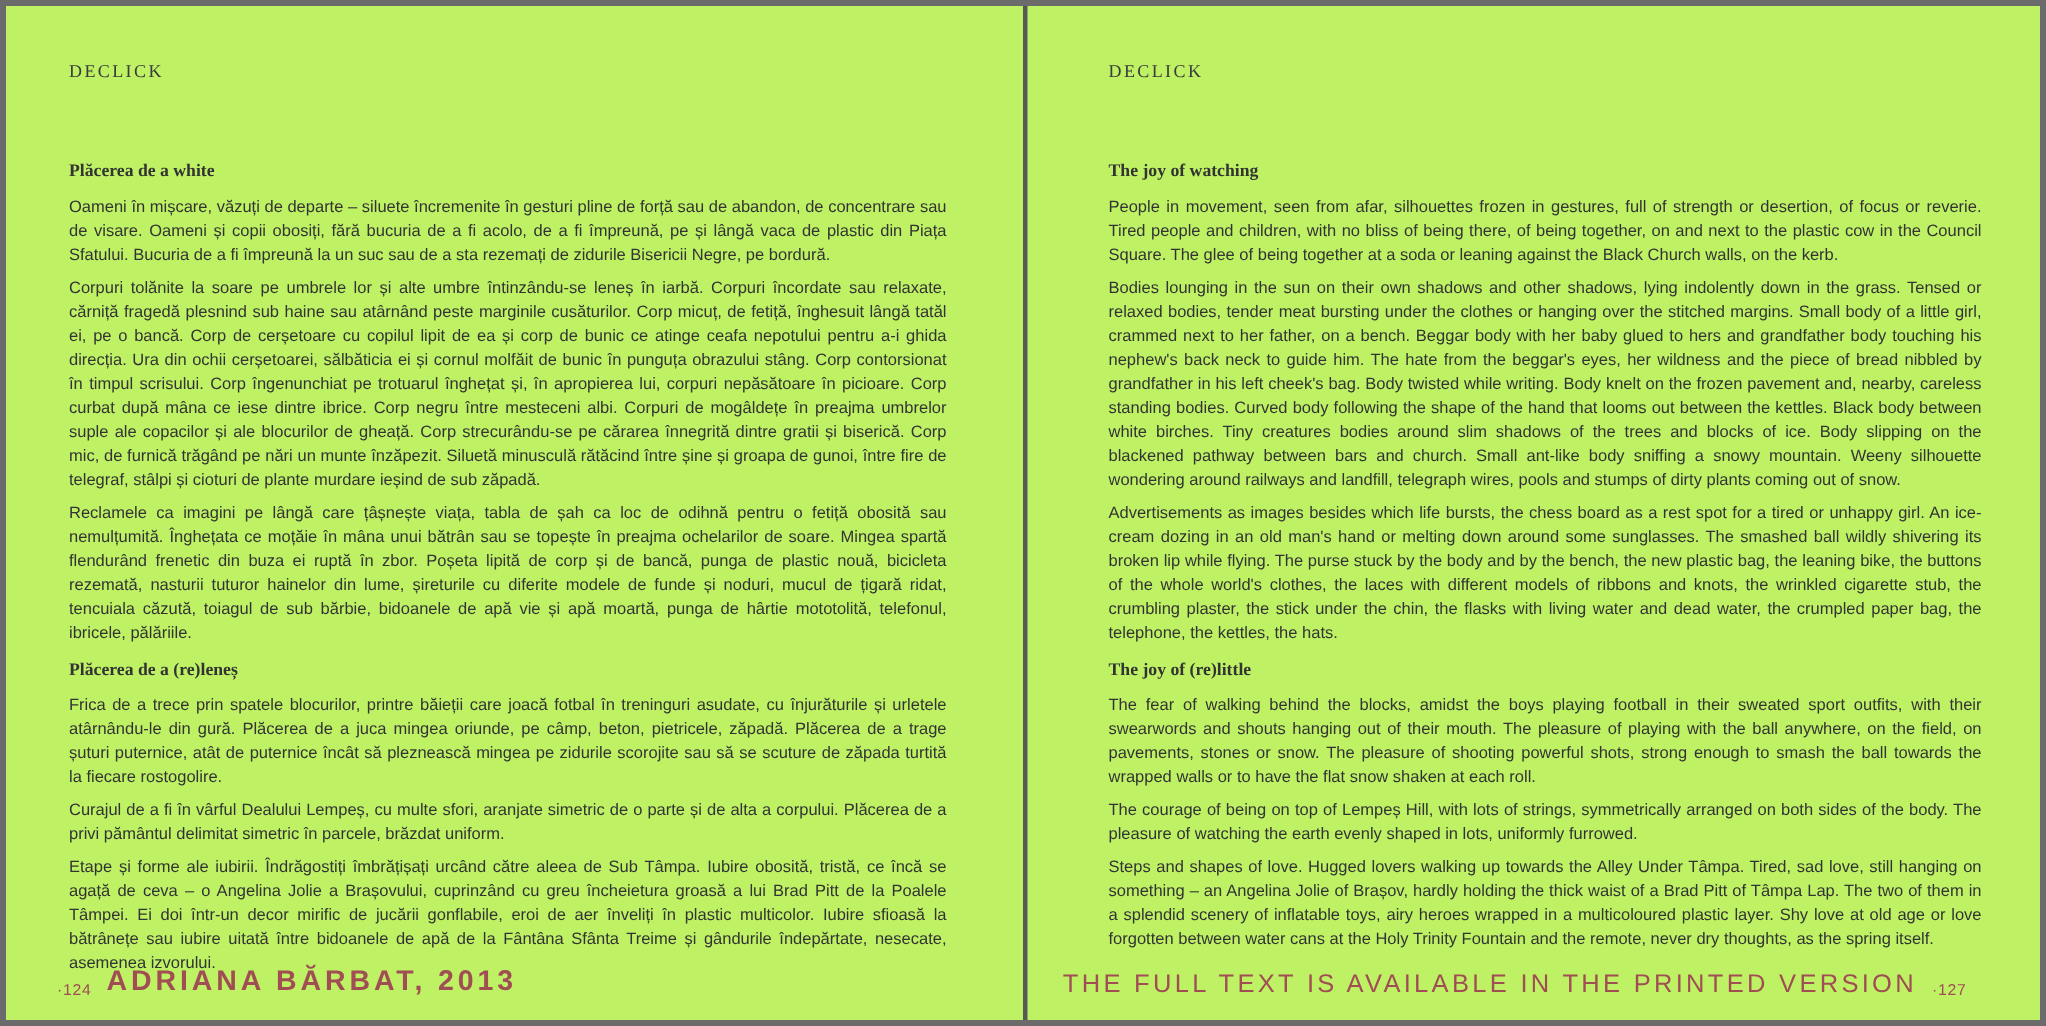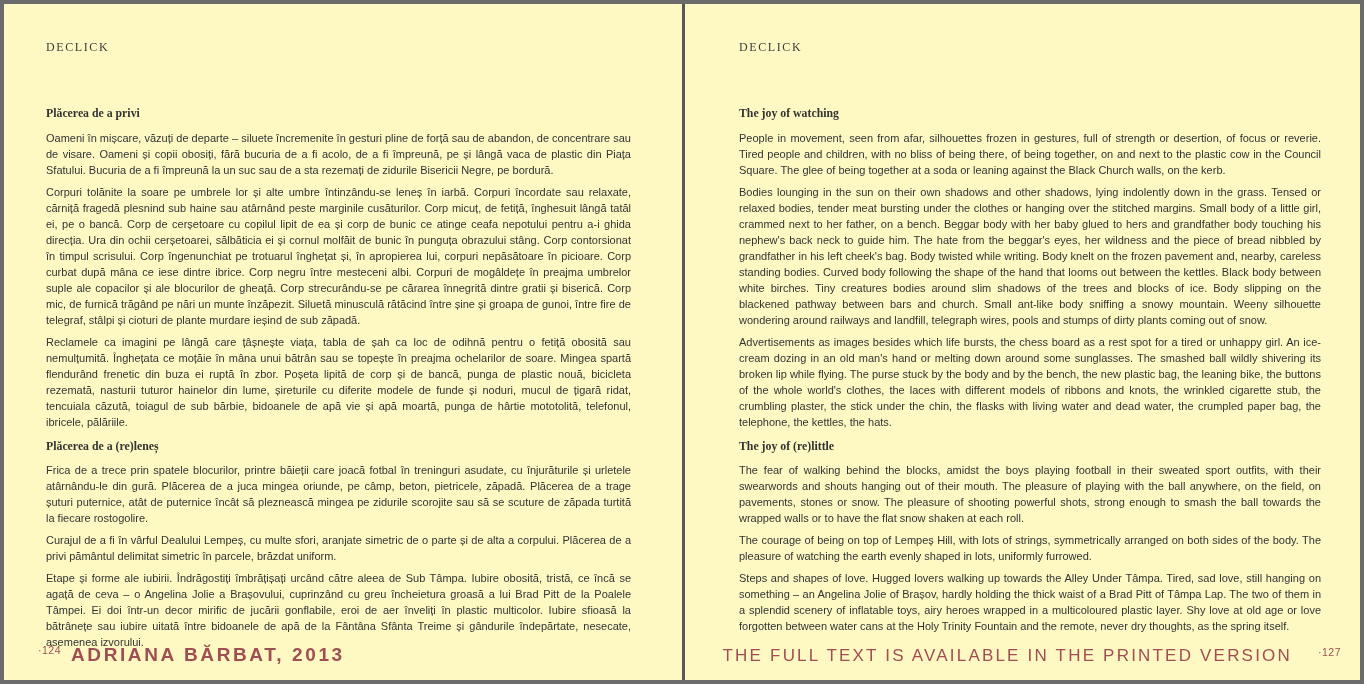--- a/index.html
+++ b/index.html
@@ -5,21 +5,21 @@
   html, body {
     margin: 0;
     padding: 0;
     background: #ffffff;
   }
   .spread {
     width: 1364px;
     height: 684px;
     box-sizing: border-box;
     border: 4px solid #6b6b6b;
-    background: #fef9c3;
+    background: #bef264;
     display: flex;
     overflow: hidden;
     position: relative;
   }
   .page {
     box-sizing: border-box;
     position: relative;
     height: 100%;
   }
   .page-left {
@@ -57,25 +57,25 @@
     font-size: 11px;
     line-height: 16px;
     color: #333333;
     text-align: justify;
     margin: 0 0 6px 0;
   }
   .footer {
     position: absolute;
     bottom: 14px;
     display: flex;
-    align-items: flex-start;
+    align-items: flex-end;
     white-space: nowrap;
   }
   .footer-left  { left: 34px;  gap: 10px; }
-  .footer-right { right: 16px; gap: 26px; }
+  .footer-right { right: 46px; gap: 10px; }
   .page-num {
     font-family: "Liberation Sans", "DejaVu Sans", sans-serif;
     font-size: 10.5px;
     letter-spacing: 0.5px;
     color: var(--accent, #a04d54);
   }
   .credit {
     font-family: "Liberation Sans", "DejaVu Sans", sans-serif;
     font-size: 19px;
     letter-spacing: 2.6px;
@@ -91,21 +91,21 @@
 </style>
 </head>
 <body>
 
 <div class="spread">
 
   <div class="page page-left">
     <div class="running-head">DECLICK</div>
 
     <div class="body-text">
-      <h2 class="section-heading first">Plăcerea de a privi</h2>
+      <h2 class="section-heading first">Plăcerea de a white</h2>
       <p>Oameni în mișcare, văzuți de departe – siluete încremenite în gesturi pline de forță sau de abandon, de concentrare sau de visare. Oameni și copii obosiți, fără bucuria de a fi acolo, de a fi împreună, pe și lângă vaca de plastic din Piața Sfatului. Bucuria de a fi împreună la un suc sau de a sta rezemați de zidurile Bisericii Negre, pe bordură.</p>
       <p>Corpuri tolănite la soare pe umbrele lor și alte umbre întinzându-se leneș în iarbă. Corpuri încordate sau relaxate, cărniță fragedă plesnind sub haine sau atârnând peste marginile cusăturilor. Corp micuț, de fetiță, înghesuit lângă tatăl ei, pe o bancă. Corp de cerșetoare cu copilul lipit de ea și corp de bunic ce atinge ceafa nepotului pentru a-i ghida direcția. Ura din ochii cerșetoarei, sălbăticia ei și cornul molfăit de bunic în punguța obrazului stâng. Corp contorsionat în timpul scrisului. Corp îngenunchiat pe trotuarul înghețat și, în apropierea lui, corpuri nepăsătoare în picioare. Corp curbat după mâna ce iese dintre ibrice. Corp negru între mesteceni albi. Corpuri de mogâldețe în preajma umbrelor suple ale copacilor și ale blocurilor de gheață. Corp strecurându-se pe cărarea înnegrită dintre gratii și biserică. Corp mic, de furnică trăgând pe nări un munte înzăpezit. Siluetă minusculă rătăcind între șine și groapa de gunoi, între fire de telegraf, stâlpi și cioturi de plante murdare ieșind de sub zăpadă.</p>
       <p>Reclamele ca imagini pe lângă care țâșnește viața, tabla de șah ca loc de odihnă pentru o fetiță obosită sau nemulțumită. Înghețata ce moțăie în mâna unui bătrân sau se topește în preajma ochelarilor de soare. Mingea spartă flendurând frenetic din buza ei ruptă în zbor. Poșeta lipită de corp și de bancă, punga de plastic nouă, bicicleta rezemată, nasturii tuturor hainelor din lume, șireturile cu diferite modele de funde și noduri, mucul de țigară ridat, tencuiala căzută, toiagul de sub bărbie, bidoanele de apă vie și apă moartă, punga de hârtie mototolită, telefonul, ibricele, pălăriile.</p>
 
       <h2 class="section-heading later">Plăcerea de a (re)leneș</h2>
       <p>Frica de a trece prin spatele blocurilor, printre băieții care joacă fotbal în treninguri asudate, cu înjurăturile și urletele atârnându-le din gură. Plăcerea de a juca mingea oriunde, pe câmp, beton, pietricele, zăpadă. Plăcerea de a trage șuturi puternice, atât de puternice încât să pleznească mingea pe zidurile scorojite sau să se scuture de zăpada turtită la fiecare rostogolire.</p>
       <p>Curajul de a fi în vârful Dealului Lempeș, cu multe sfori, aranjate simetric de o parte și de alta a corpului. Plăcerea de a privi pământul delimitat simetric în parcele, brăzdat uniform.</p>
       <p>Etape și forme ale iubirii. Îndrăgostiți îmbrățișați urcând către aleea de Sub Tâmpa. Iubire obosită, tristă, ce încă se agață de ceva – o Angelina Jolie a Brașovului, cuprinzând cu greu încheietura groasă a lui Brad Pitt de la Poalele Tâmpei. Ei doi într-un decor mirific de jucării gonflabile, eroi de aer înveliți în plastic multicolor. Iubire sfioasă la bătrânețe sau iubire uitată între bidoanele de apă de la Fântâna Sfânta Treime și gândurile îndepărtate, nesecate, asemenea izvorului.</p>
     </div>
 

